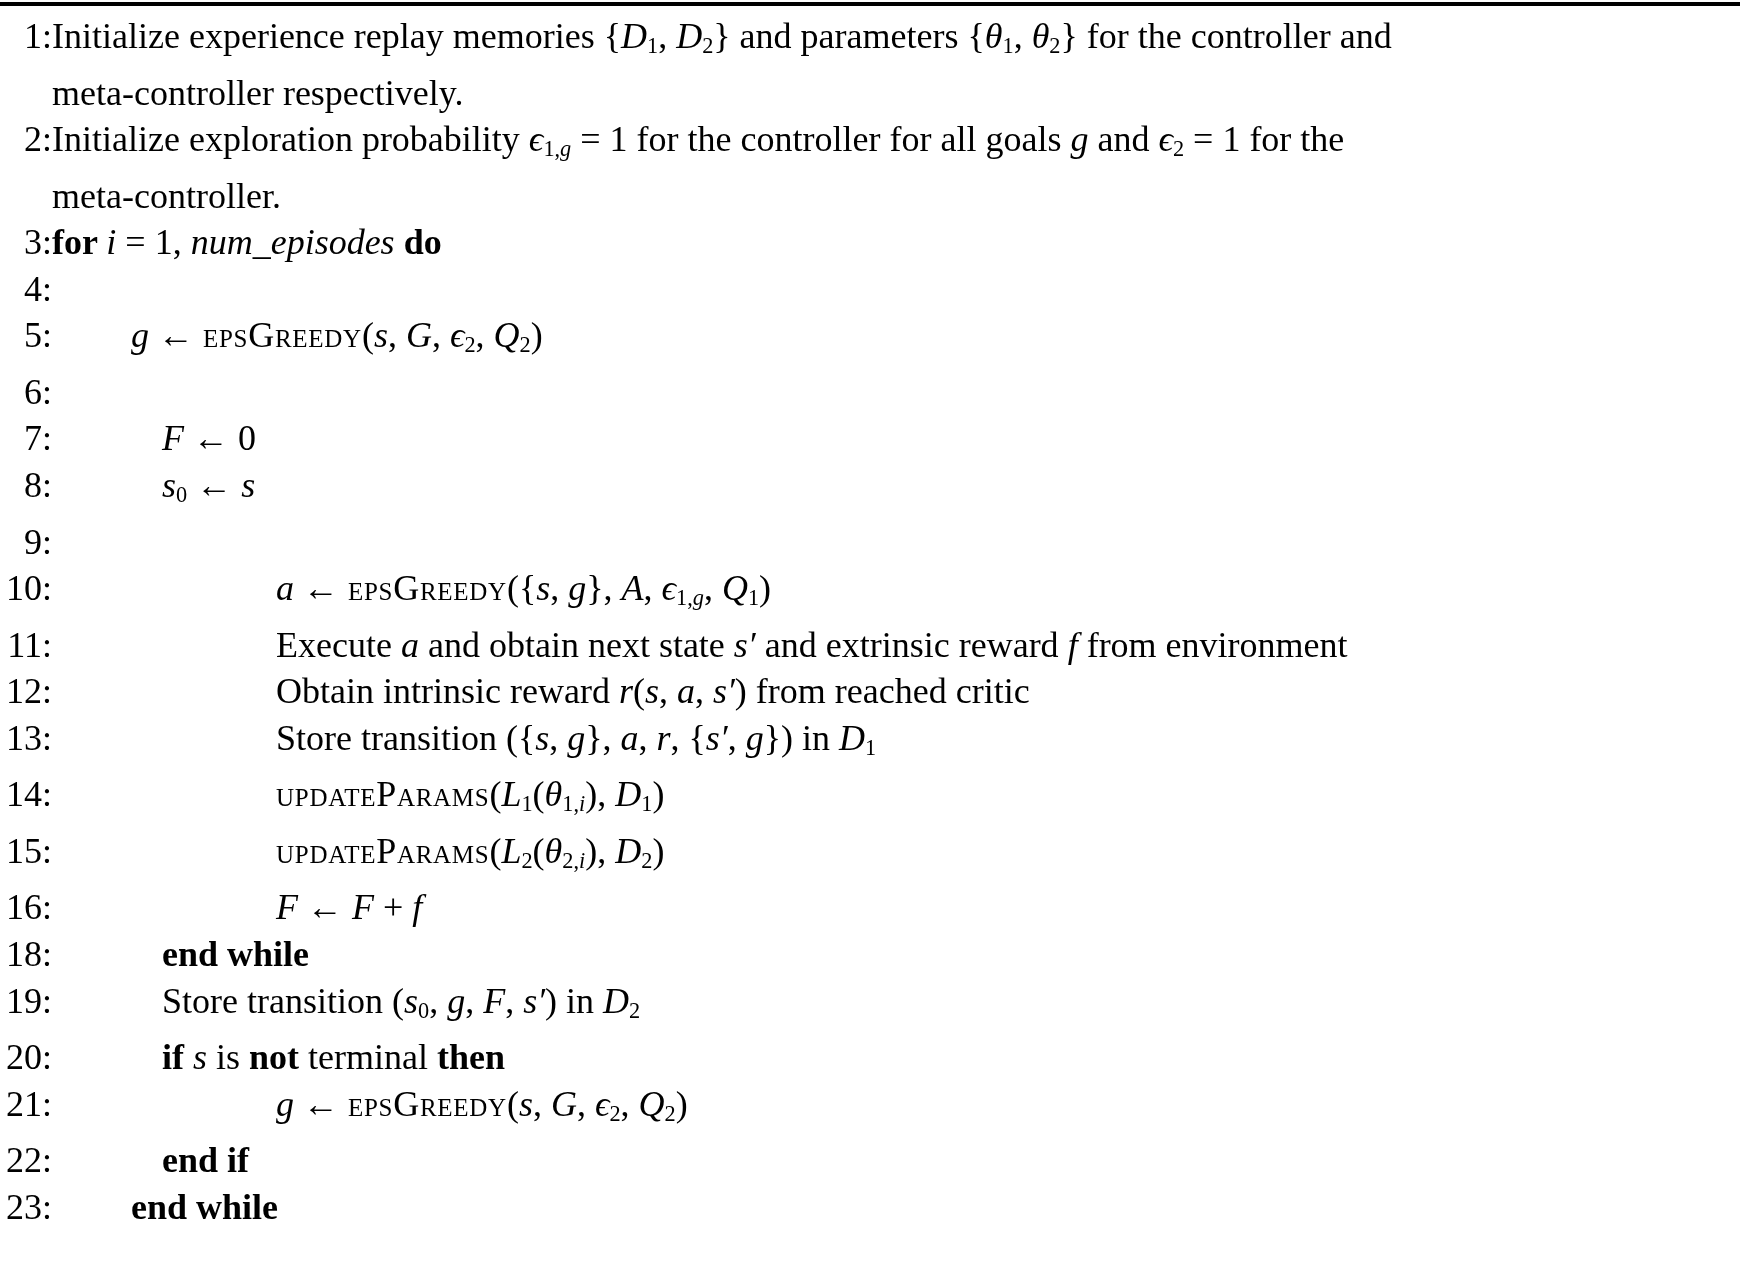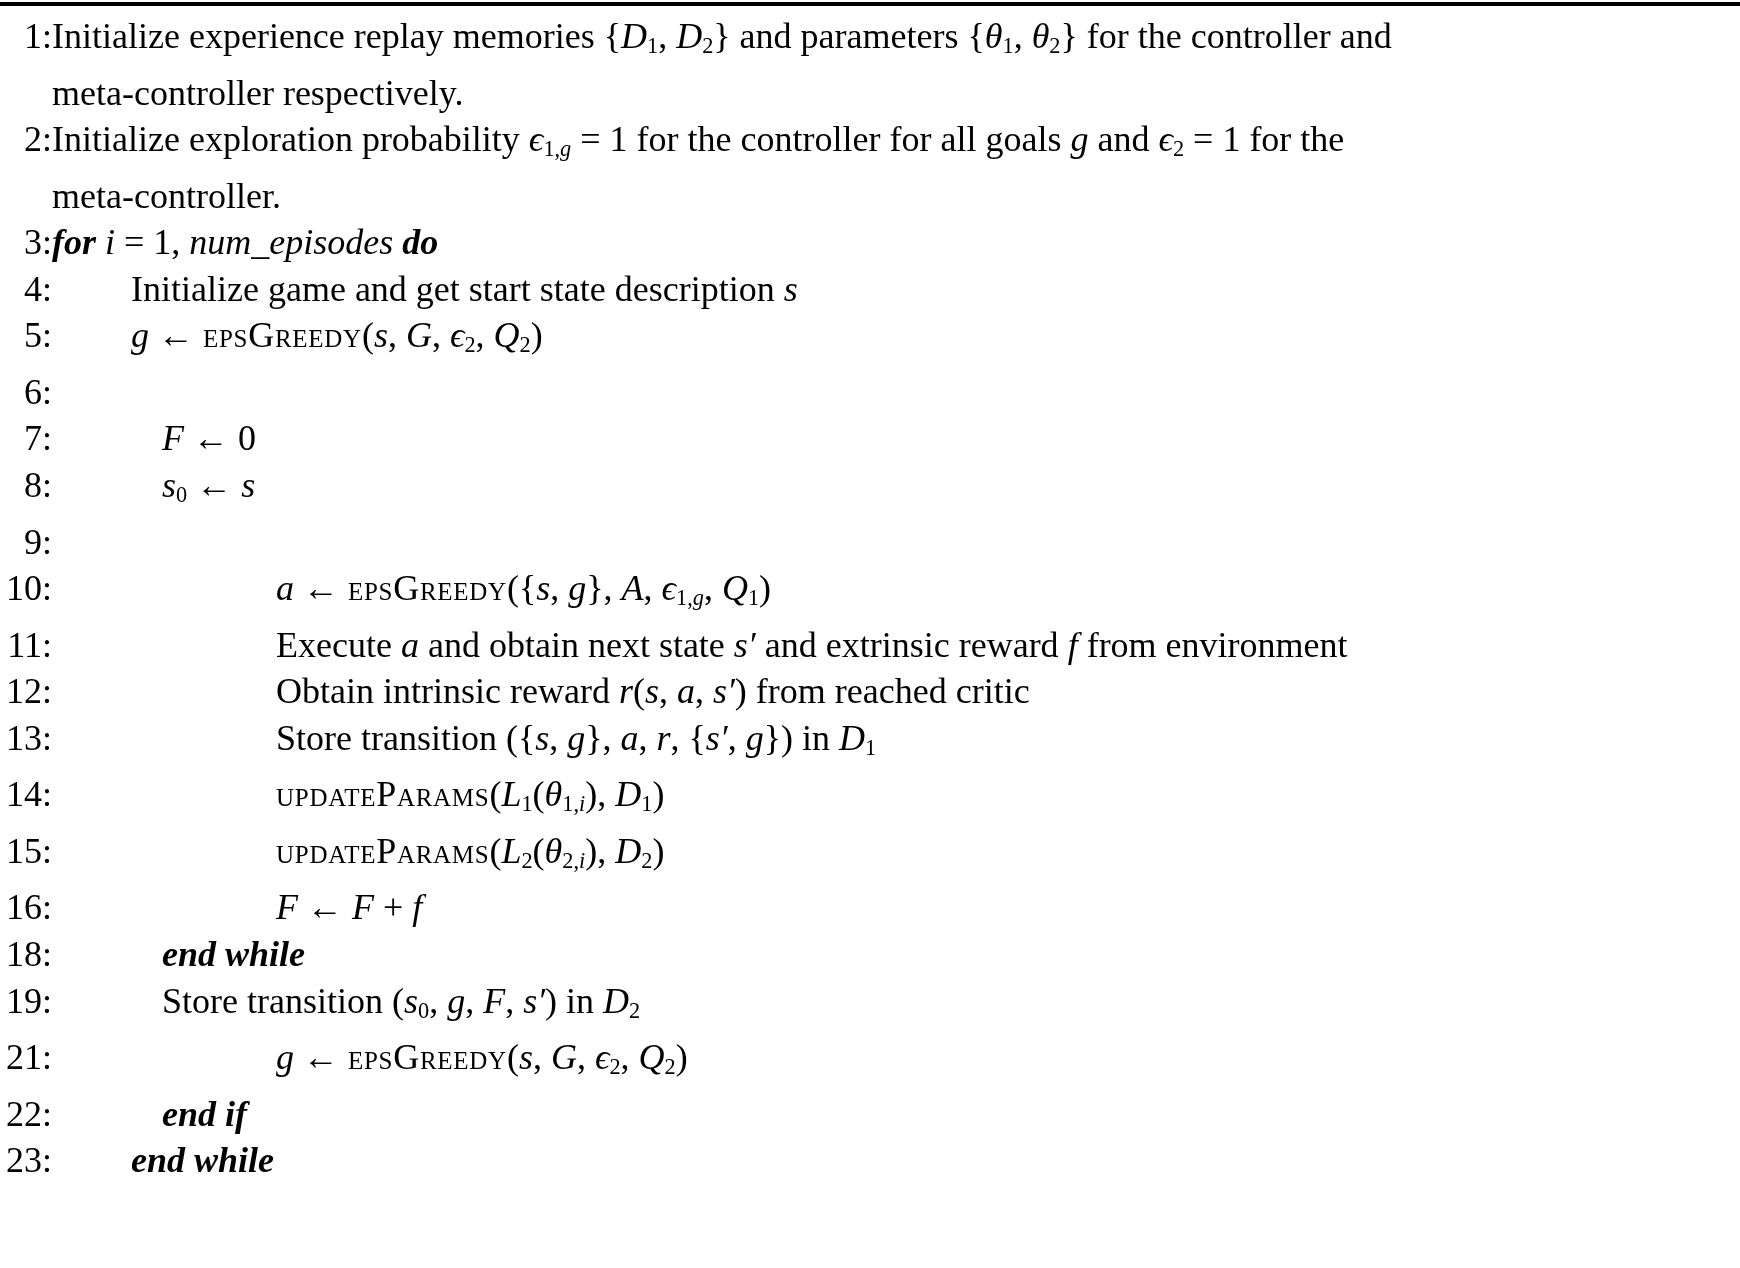--- a/index.html
+++ b/index.html
@@ -34,21 +34,21 @@
     white-space: pre;
   }
   .stmt {
     white-space: pre-wrap;
   }
   .indent-0 { }
   .indent-1 { margin-left: 79px; }
   .indent-2 { margin-left: 110px; }
   .indent-3 { margin-left: 224px; }
   .seg-rm  { }
-  .seg-b   { font-weight: bold; font-style: italic; }
+  .seg-b   { font-weight: bold; }
   .seg-i   { font-style: italic; }
   .seg-cal { font-style: italic; }
   .seg-sc  { font-variant: small-caps; letter-spacing: 0.02em; }
   .seg-sub  { font-size: 0.62em; vertical-align: -0.22em; }
   .seg-subi { font-size: 0.62em; vertical-align: -0.22em; font-style: italic; }
 </style>
 </head>
 <body style="background: rgb(255, 255, 255); color: rgb(0, 0, 0);">
 
 <div class="toprule" style="background: rgb(0, 0, 0);"></div>
@@ -61,21 +61,20 @@
     <div class="line">
       <span class="num">2:</span>
       <span class="stmt indent-0"><span class="seg-rm">Initialize exploration probability </span><span class="seg-i">ϵ</span><span class="seg-sub">1,</span><span class="seg-subi">g</span><span class="seg-rm"> = 1 for the controller for all goals </span><span class="seg-i">g</span><span class="seg-rm"> and </span><span class="seg-i">ϵ</span><span class="seg-sub">2</span><span class="seg-rm"> = 1 for the</span><br><span class="seg-rm">meta-controller.</span></span>
     </div>
     <div class="line">
       <span class="num">3:</span>
       <span class="stmt indent-0"><span class="seg-b">for </span><span class="seg-i">i</span><span class="seg-rm"> = 1, </span><span class="seg-i">num_episodes</span><span class="seg-rm"> </span><span class="seg-b">do</span></span>
     </div>
     <div class="line">
       <span class="num">4:</span>
-      <span class="stmt indent-1"><span class="seg-rm">Initialize game and get start state description </span><span class="seg-i">s</span></span>
     </div>
     <div class="line">
       <span class="num">5:</span>
       <span class="stmt indent-1"><span class="seg-i">g</span><span class="seg-rm"> ← </span><span class="seg-sc">epsGreedy</span><span class="seg-rm">(</span><span class="seg-i">s</span><span class="seg-rm">, </span><span class="seg-cal">G</span><span class="seg-rm">, </span><span class="seg-i">ϵ</span><span class="seg-sub">2</span><span class="seg-rm">, </span><span class="seg-i">Q</span><span class="seg-sub">2</span><span class="seg-rm">)</span></span>
     </div>
     <div class="line">
       <span class="num">6:</span>
     </div>
     <div class="line">
       <span class="num">7:</span>
@@ -118,20 +117,24 @@
     </div>
     <div class="line">
       <span class="num">18:</span>
       <span class="stmt indent-2"><span class="seg-b">end while</span></span>
     </div>
     <div class="line">
       <span class="num">19:</span>
       <span class="stmt indent-2"><span class="seg-rm">Store transition </span><span class="seg-rm">(</span><span class="seg-i">s</span><span class="seg-sub">0</span><span class="seg-rm">, </span><span class="seg-i">g</span><span class="seg-rm">, </span><span class="seg-i">F</span><span class="seg-rm">, </span><span class="seg-i">s′</span><span class="seg-rm">)</span><span class="seg-rm"> in </span><span class="seg-cal">D</span><span class="seg-sub">2</span></span>
     </div>
     <div class="line">
+      <span class="num">20:</span>
+      <span class="stmt indent-2"><span class="seg-b">if </span><span class="seg-i">s</span><span class="seg-rm"> is </span><span class="seg-b">not</span><span class="seg-rm"> terminal </span><span class="seg-b">then</span></span>
+    </div>
+    <div class="line">
       <span class="num">21:</span>
       <span class="stmt indent-3"><span class="seg-i">g</span><span class="seg-rm"> ← </span><span class="seg-sc">epsGreedy</span><span class="seg-rm">(</span><span class="seg-i">s</span><span class="seg-rm">, </span><span class="seg-cal">G</span><span class="seg-rm">, </span><span class="seg-i">ϵ</span><span class="seg-sub">2</span><span class="seg-rm">, </span><span class="seg-i">Q</span><span class="seg-sub">2</span><span class="seg-rm">)</span></span>
     </div>
     <div class="line">
       <span class="num">22:</span>
       <span class="stmt indent-2"><span class="seg-b">end if</span></span>
     </div>
     <div class="line">
       <span class="num">23:</span>
       <span class="stmt indent-1"><span class="seg-b">end while</span></span>

